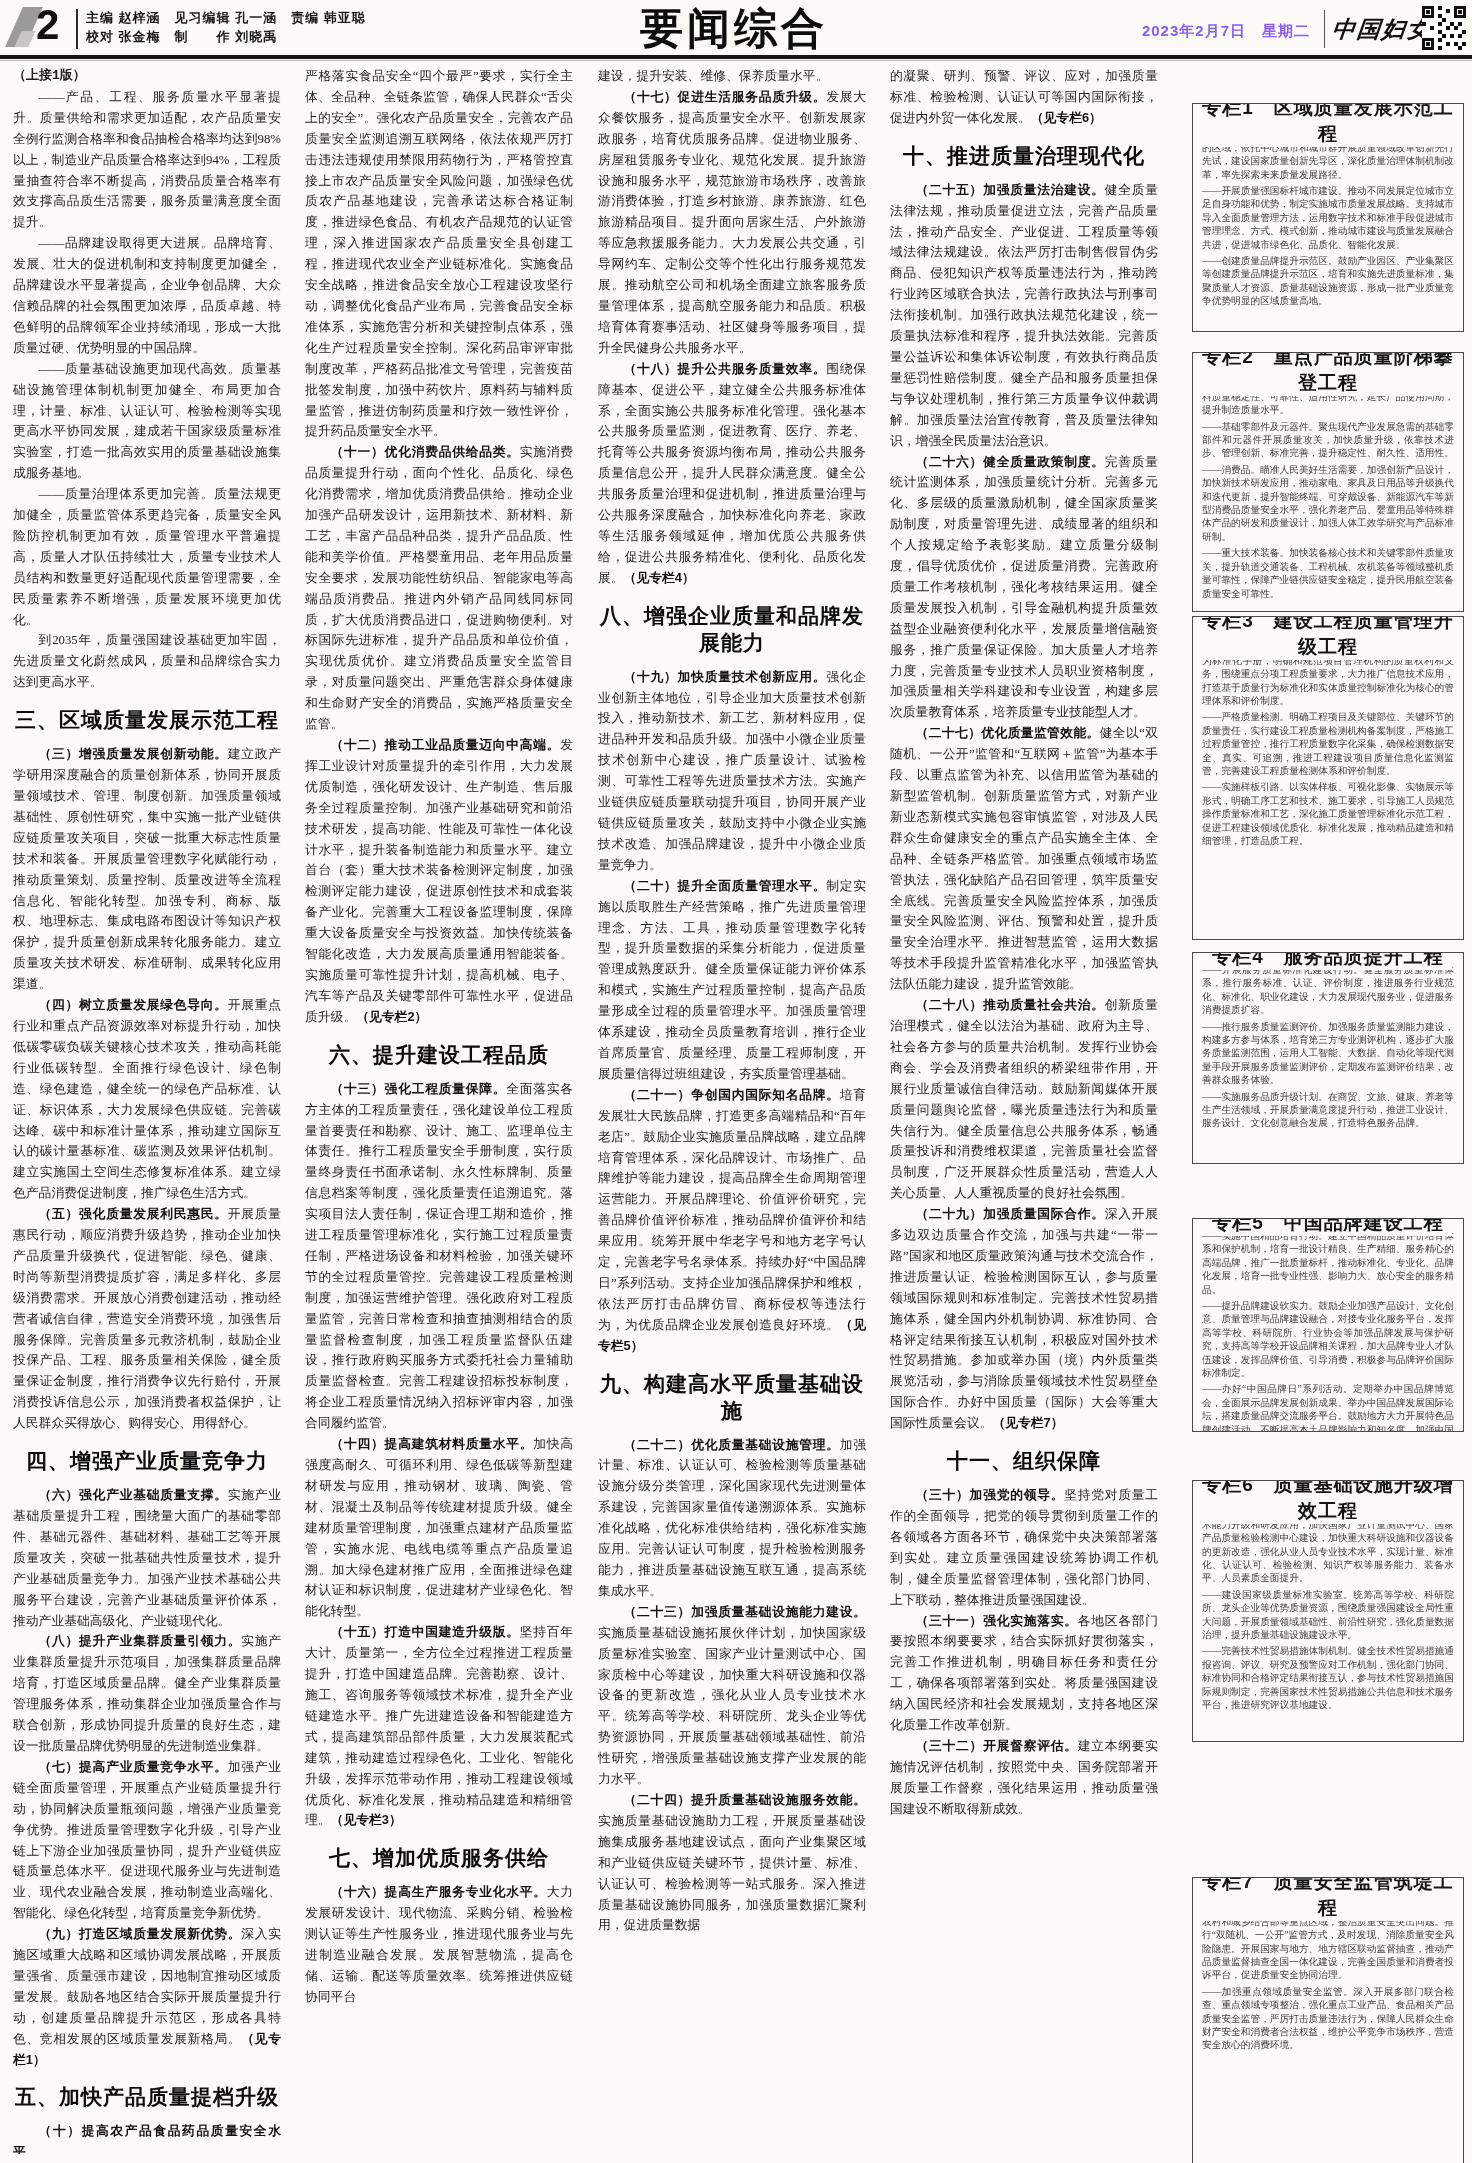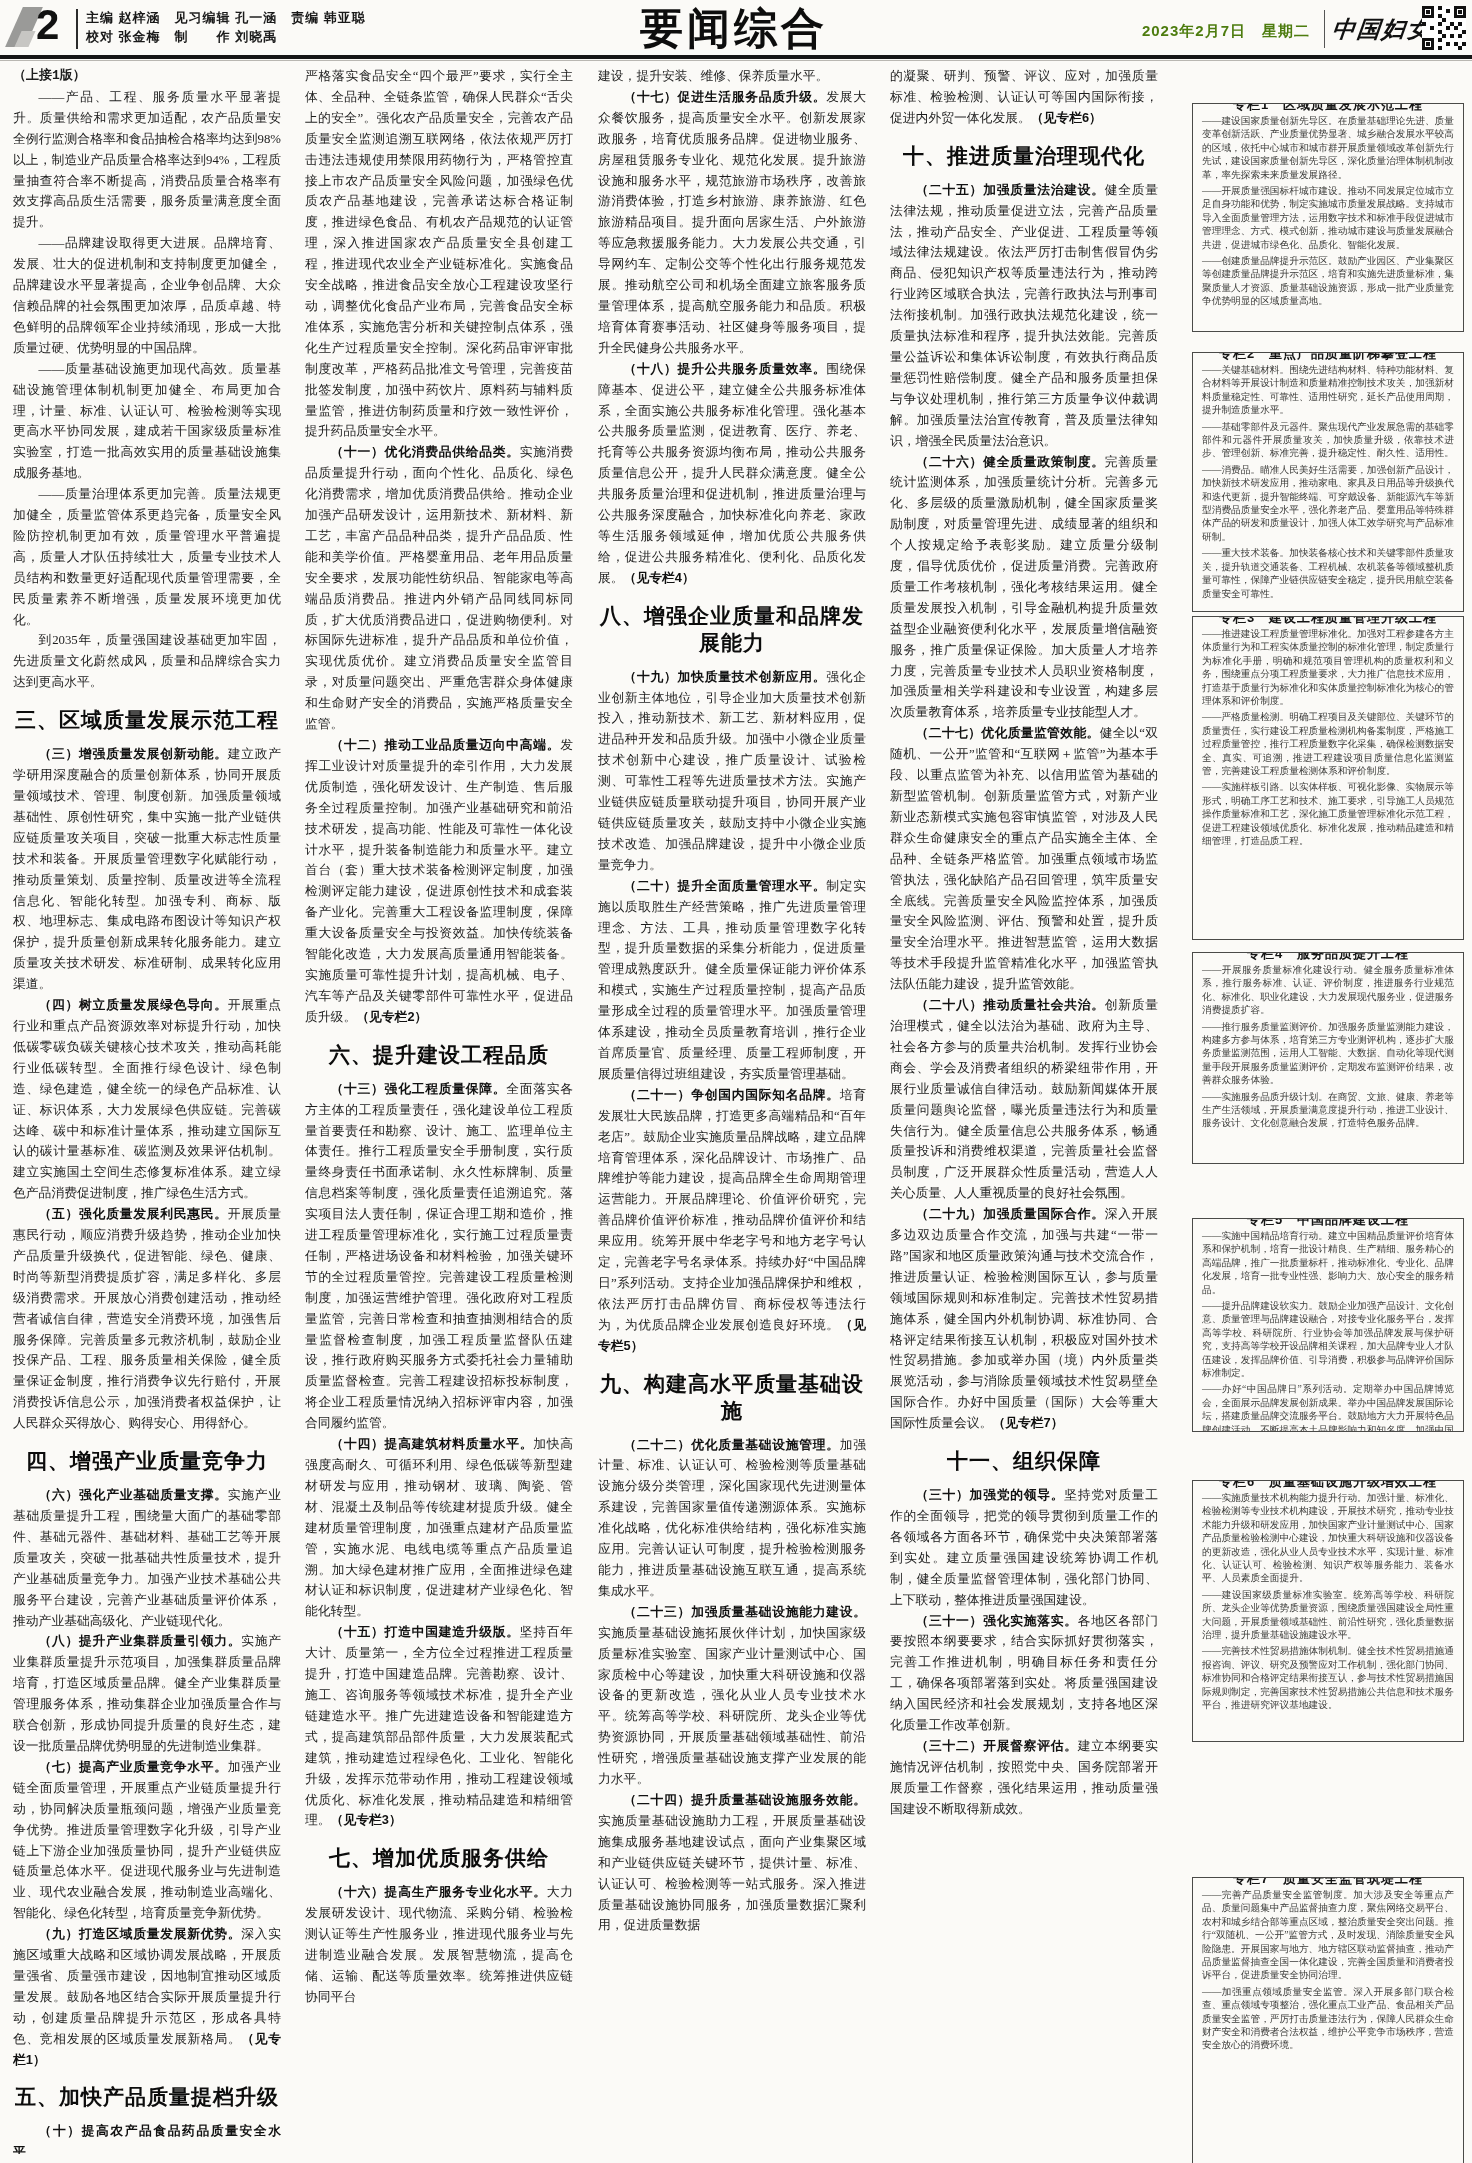--- a/index.html
+++ b/index.html
@@ -10,21 +10,21 @@
   .pagenum-block{position:absolute;left:14px;top:5px;width:66px;height:44px;}
   .pagenum-slash{position:absolute;left:0;top:2px;width:20px;height:40px;background:#9a9a98;transform:skewX(-24deg);}
   .pagenum-slash2{position:absolute;left:4px;top:26px;width:14px;height:16px;background:#c7c6c3;transform:skewX(-24deg);}
   .pagenum{position:absolute;left:22px;top:-4px;font-family:"Liberation Sans",sans-serif;font-weight:900;font-size:42px;color:#111;}
   .pagenum-rule{position:absolute;left:62px;top:4px;width:2px;height:40px;background:#2b2b2b;}
   .credits{position:absolute;left:86px;top:8px;font-family:"Liberation Sans",sans-serif;font-weight:700;
            font-size:13px;line-height:19px;letter-spacing:1px;color:#1a1a1a;white-space:pre;}
   .page-title{position:absolute;left:640px;top:0px;font-family:"Liberation Sans",sans-serif;
               font-weight:900;font-size:43px;letter-spacing:4px;color:#0d0d0d;}
   .date-line{position:absolute;left:1040px;top:22px;width:270px;text-align:right;font-family:"Liberation Sans",sans-serif;
-             font-size:15px;font-weight:700;color:#4d7c0f;letter-spacing:1px;}
+             font-size:15px;font-weight:700;color:#8b5cf6;letter-spacing:1px;}
   .head-divider{position:absolute;left:1324px;top:10px;width:1px;height:38px;background:#555;}
   .paper-name{position:absolute;left:1332px;top:14px;width:92px;font-family:"Liberation Serif",serif;
               font-weight:700;font-style:italic;font-size:23px;letter-spacing:2px;color:#111;transform:skewX(-6deg);white-space:nowrap;}
   .qr{position:absolute;right:6px;top:6px;width:44px;height:44px;}
   .head-rule{position:absolute;top:55px;left:0;width:1472px;height:4px;background:#161616;}
   .head-rule2{position:absolute;top:60px;left:0;width:1472px;height:1px;background:#b9b7b2;}
   
   .col{position:absolute;top:66px;width:268px;height:2088px;overflow:hidden;
        text-align:justify;font-size:12.8px;line-height:20.9px;color:#1d1d1d;}
   .col p{margin:0;}
@@ -32,21 +32,21 @@
   .cont{text-indent:0;}
   .tag{font-weight:700;text-indent:0;font-family:Liberation Mono, monospace;font-size:13px;}
   .lead,.tail{font-family:"Liberation Sans",sans-serif;font-weight:700;color:#111;}
   .sec-h{font-family:"Liberation Sans",sans-serif;font-weight:900;font-size:21px;line-height:27px;
          text-align:center;margin:13px 0 11px;letter-spacing:1px;color:#0c0c0c;text-indent:0;}
   
   .panel{position:absolute;left:1192px;width:272px;border:1px solid #4a4a48;box-sizing:border-box;
          padding:10px 9px 6px;overflow:hidden;background:#fbfaf7;}
   .panel-head{position:absolute;top:-9px;left:0;width:100%;text-align:center;}
   .panel-head span{display:inline-block;background:#fbfaf7;padding:0 8px;font-family:"Liberation Sans",sans-serif;
-                   font-weight:900;font-size:13px;letter-spacing:1px;color:#151515;}
+                   font-weight:900;font-size:19px;letter-spacing:1px;color:#151515;}
   .panel-item{margin:0 0 3px;font-size:9.7px;line-height:13.4px;text-align:justify;color:#3a3a38;}
 </style>
 </head>
 <body>
 
 <div class="page">
 
   <div class="masthead">
     <div class="pagenum-block">
       <div class="pagenum-slash"></div>

